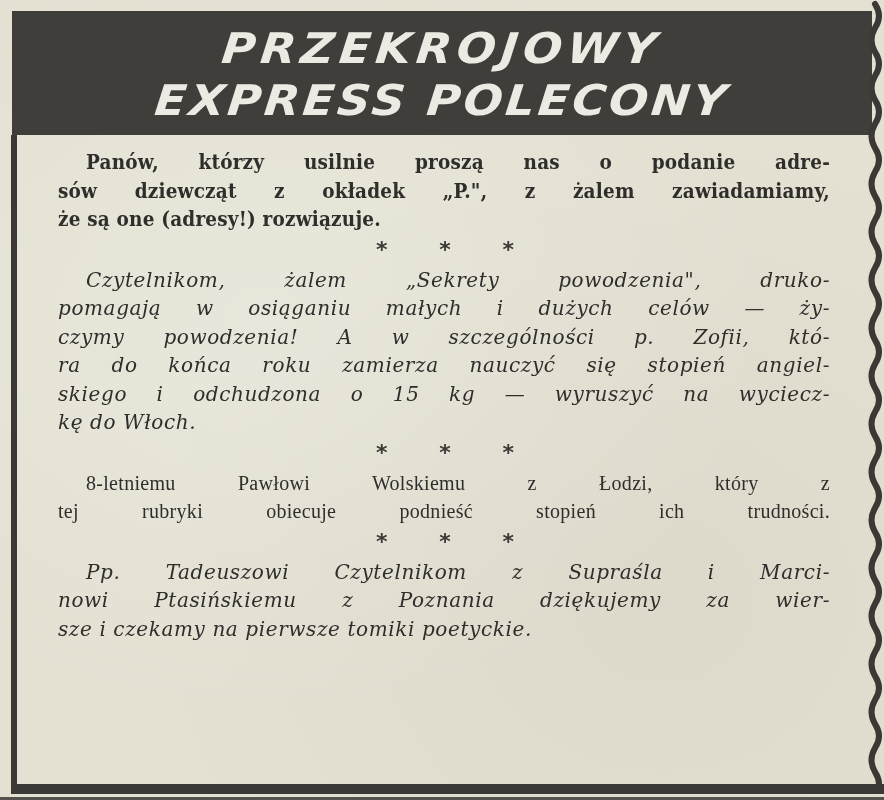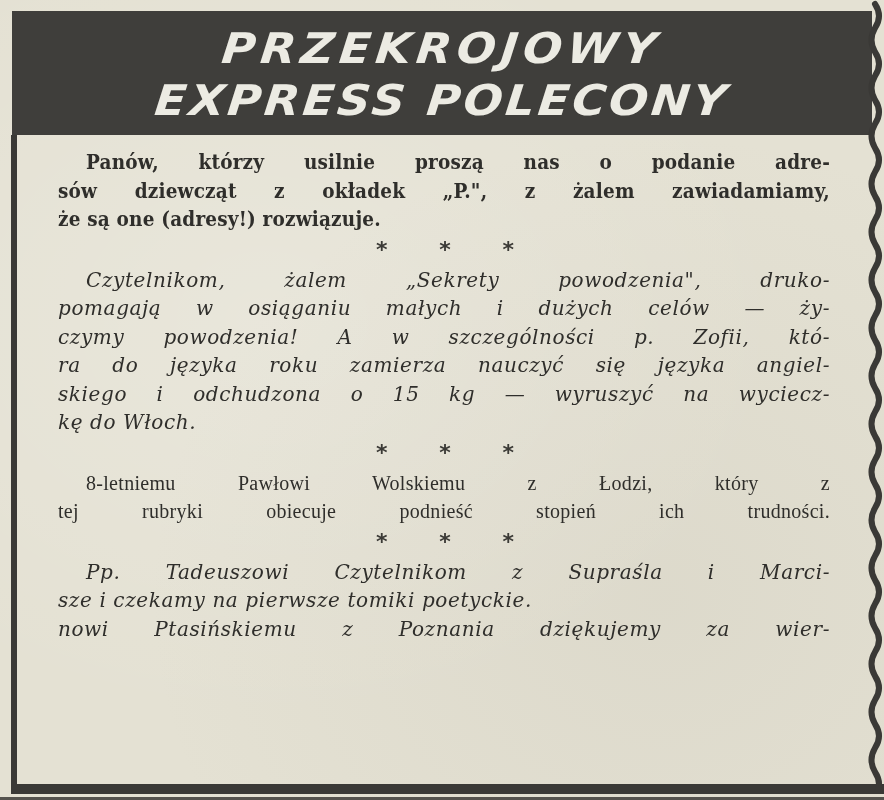--- a/index.html
+++ b/index.html
@@ -112,30 +112,30 @@
     <span class="line" style="padding-left:28px">Panów, którzy usilnie proszą nas o podanie adre-</span>
     <span class="line">sów dziewcząt z okładek „P.", z żalem zawiadamiamy,</span>
     <span class="line last">że są one (adresy!) rozwiązuje.</span>
   </div>
   <div class="stars">* * *</div>
 
   <div class="para italic">
     <span class="line" style="padding-left:28px">Czytelnikom, żalem „Sekrety powodzenia", druko-</span>
     <span class="line">pomagają w osiąganiu małych i dużych celów — ży-</span>
     <span class="line">czymy powodzenia! A w szczególności p. Zofii, któ-</span>
-    <span class="line">ra do języka roku zamierza nauczyć się języka angiel-</span>
+    <span class="line">ra do końca roku zamierza nauczyć się stopień angiel-</span>
     <span class="line">skiego i odchudzona o 15 kg — wyruszyć na wyciecz-</span>
     <span class="line last">kę do Włoch.</span>
   </div>
   <div class="stars">* * *</div>
 
   <div class="para roman">
     <span class="line" style="padding-left:28px">8-letniemu Pawłowi Wolskiemu z Łodzi, który z</span>
     <span class="line">tej rubryki obiecuje podnieść stopień ich trudności.</span>
   </div>
   <div class="stars">* * *</div>
 
   <div class="para italic">
     <span class="line" style="padding-left:28px">Pp. Tadeuszowi Czytelnikom z Supraśla i Marci-</span>
+    <span class="line">nowi Ptasińskiemu z Poznania dziękujemy za wier-</span>
     <span class="line last">sze i czekamy na pierwsze tomiki poetyckie.</span>
-    <span class="line">nowi Ptasińskiemu z Poznania dziękujemy za wier-</span>
   </div>
 </div>
 
 </body></html>

